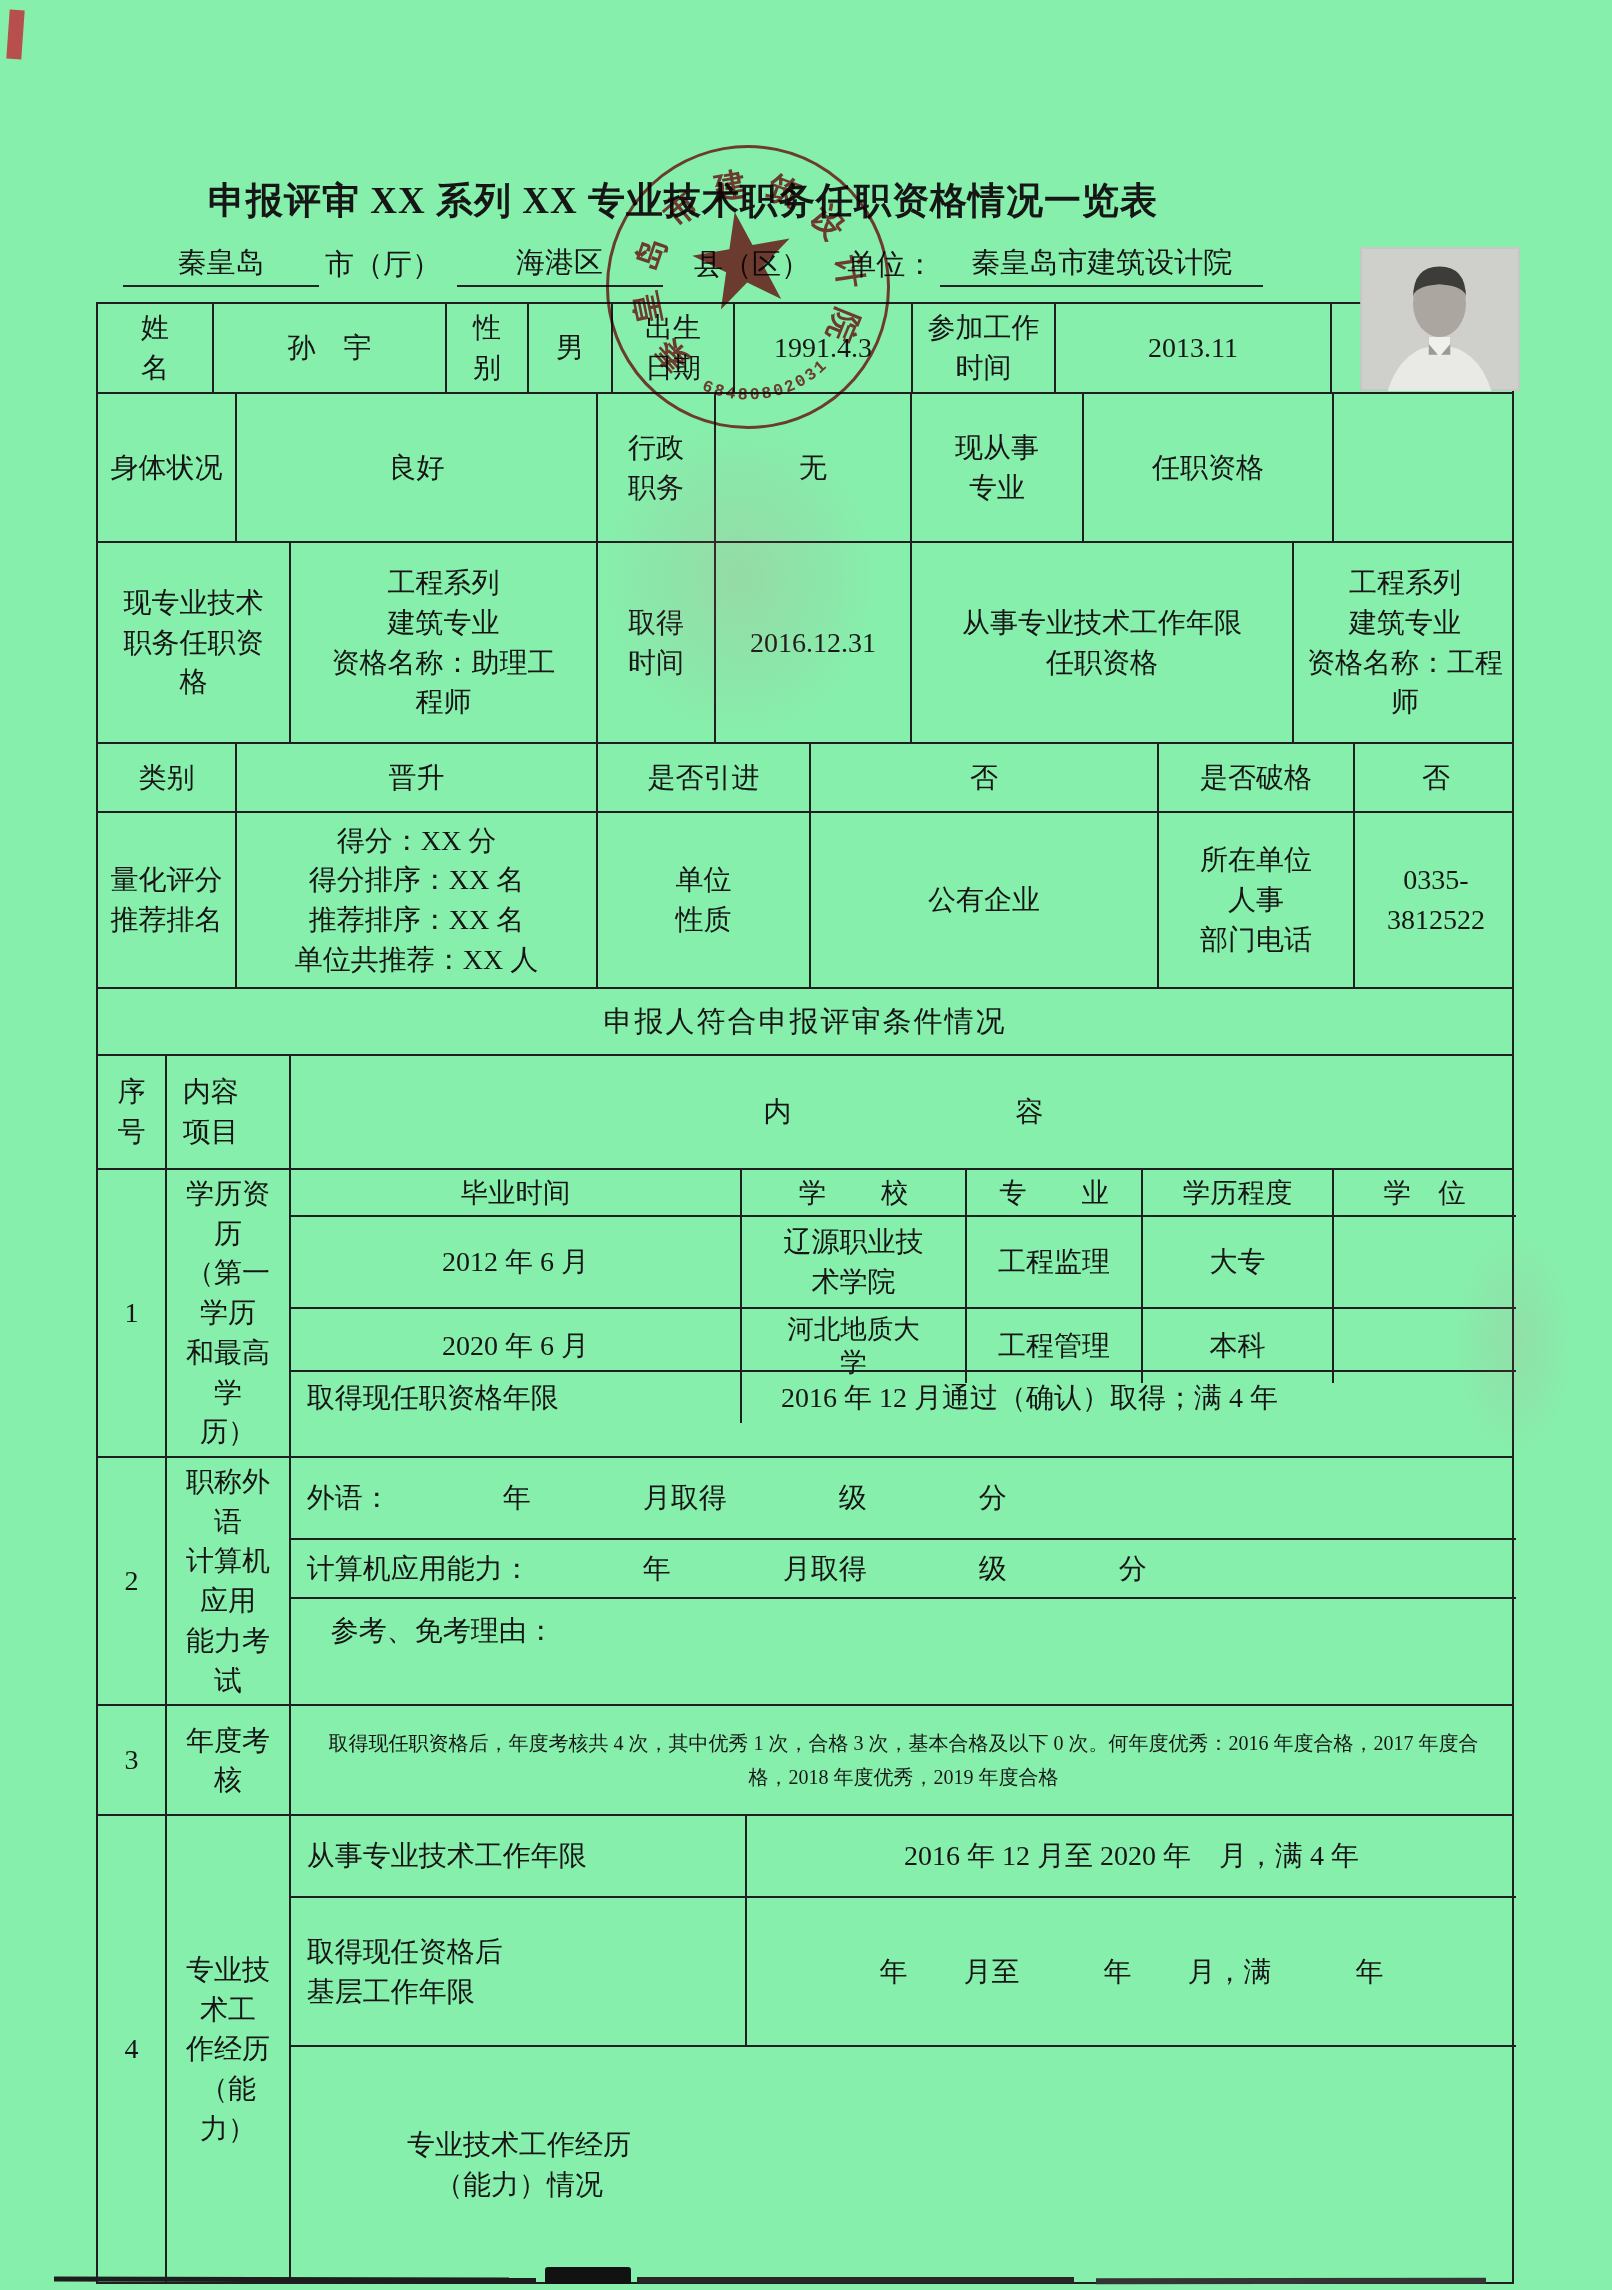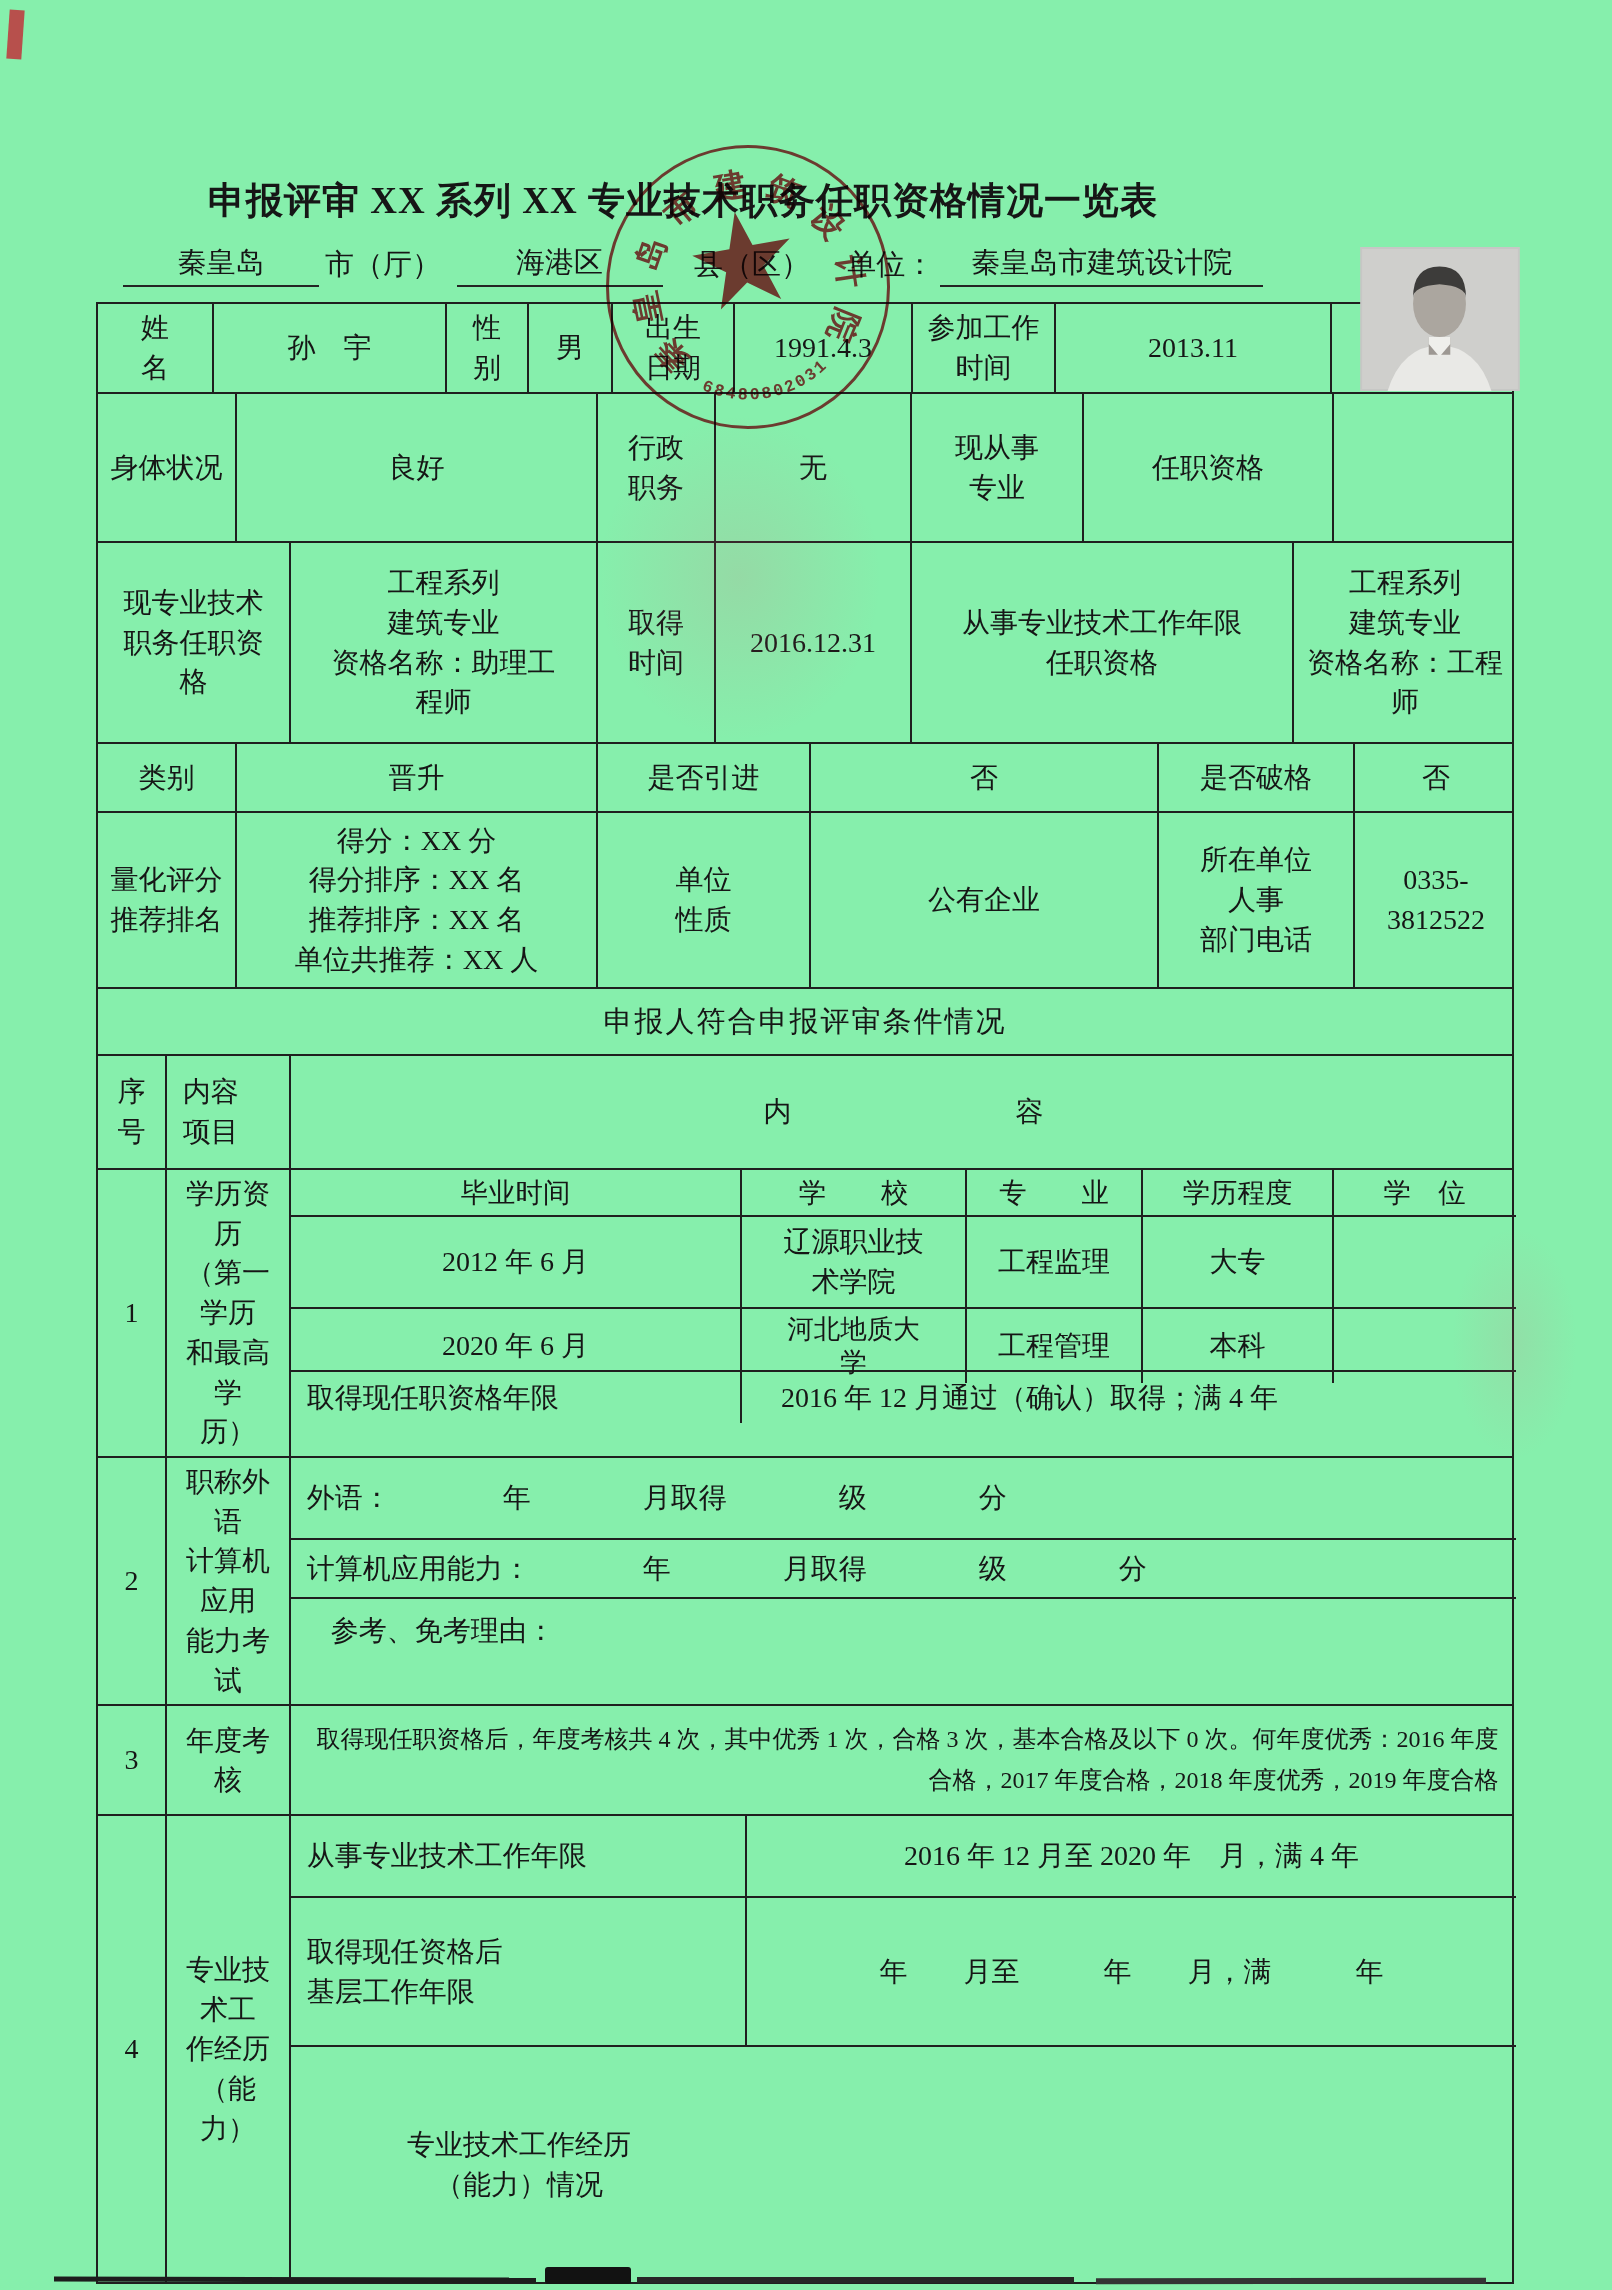--- a/index.html
+++ b/index.html
@@ -22,21 +22,21 @@
   .trow:last-child { border-bottom: none; }
   .cell { border-right: 2px solid #1f1f1f; display: flex; align-items: center; justify-content: center;
           text-align: center; white-space: pre-line; font-size: 28px; line-height: 1.42; padding: 3.9px 7.8px; }
   .cell:last-child { border-right: none; }
   .left { justify-content: flex-start; text-align: left; padding-left: 15.7px; }
   .band { font-size: 29px; letter-spacing: 2px; }
 
   .subtable { display: flex; flex-direction: column; }
   .srow { display: grid; border-bottom: 2px solid #1f1f1f; }
   .srow:last-child { border-bottom: none; }
-  .para { line-height: 1.72; font-size: 24px; text-align: right; justify-content: flex-start; padding: 7.8px 17.6px; }
+  .para { line-height: 1.72; font-size: 20px; text-align: center; justify-content: flex-start; padding: 7.8px 17.6px; }
 
   
   .photo { position: absolute; left: 1360px; top: 247px; width: 160px; height: 144px; }
 
   
   .stamp { position: absolute; left: 606px; top: 145px; width: 284px; height: 284px;
            color: #c5242b; mix-blend-mode: multiply; opacity: 0.88; transform: rotate(-10deg); pointer-events: none; }
   .stamp-ring { position: absolute; inset: 0; border: 3.9px solid currentColor; border-radius: 50%; }
   .stamp-star { position: absolute; left: 0; right: 0; top: 51px; text-align: center; font-size: 129px; line-height: 1; color: currentColor; }
   .stamp-arc span, .stamp-num span { position: absolute; left: 50%; top: 50%; font-weight: 700; color: currentColor; }

